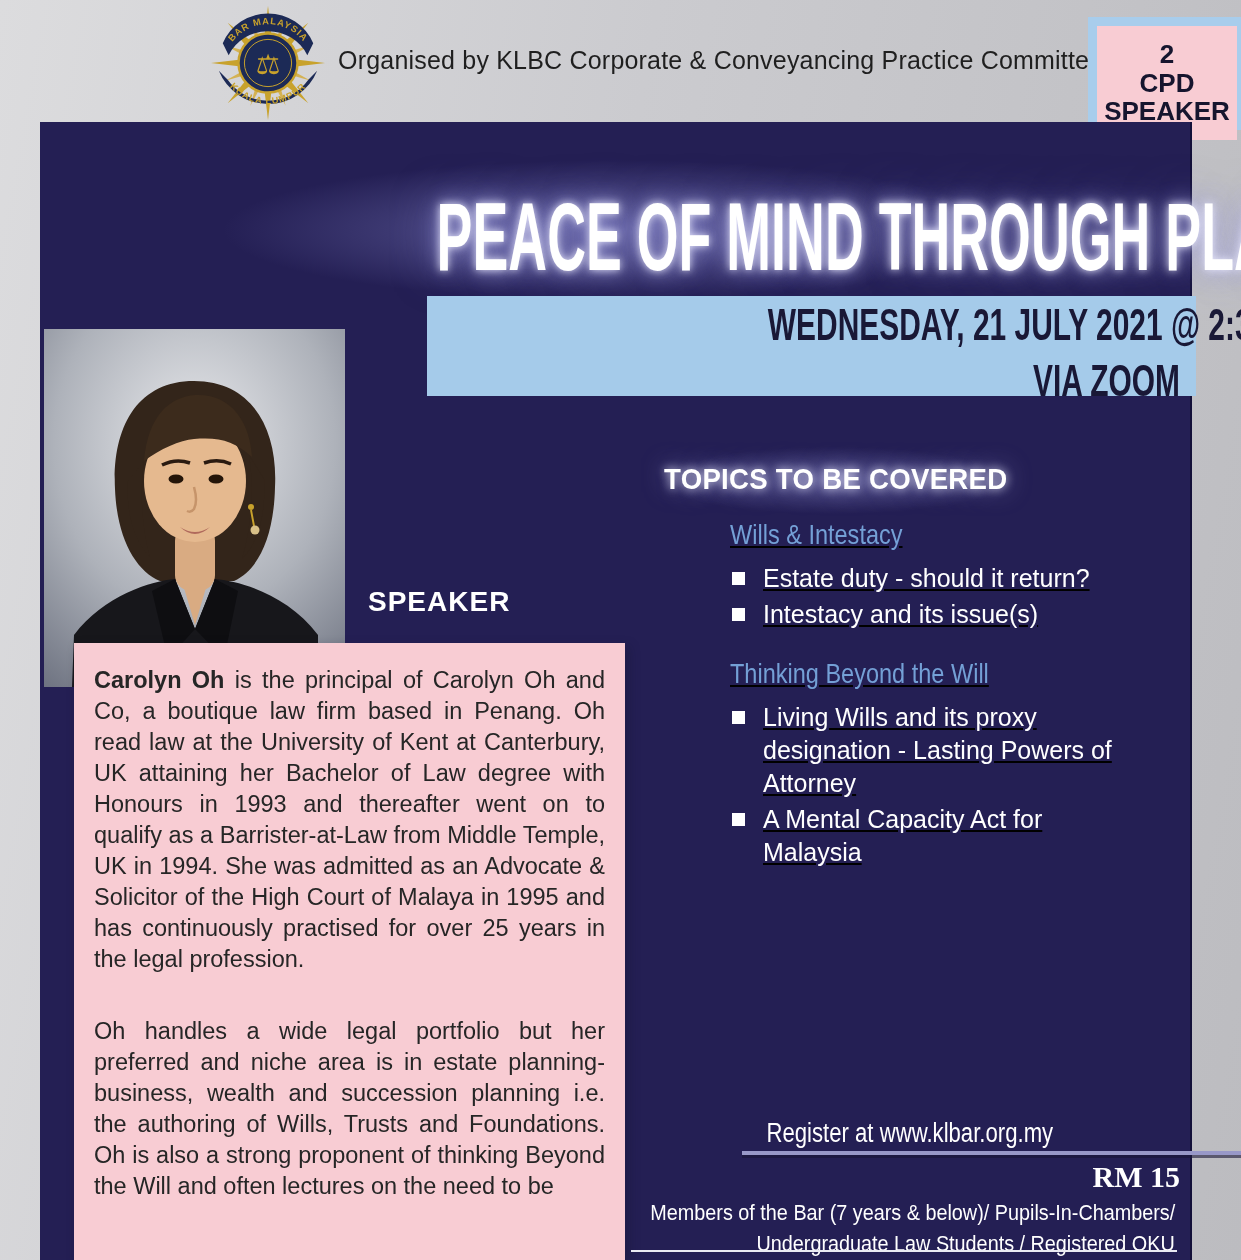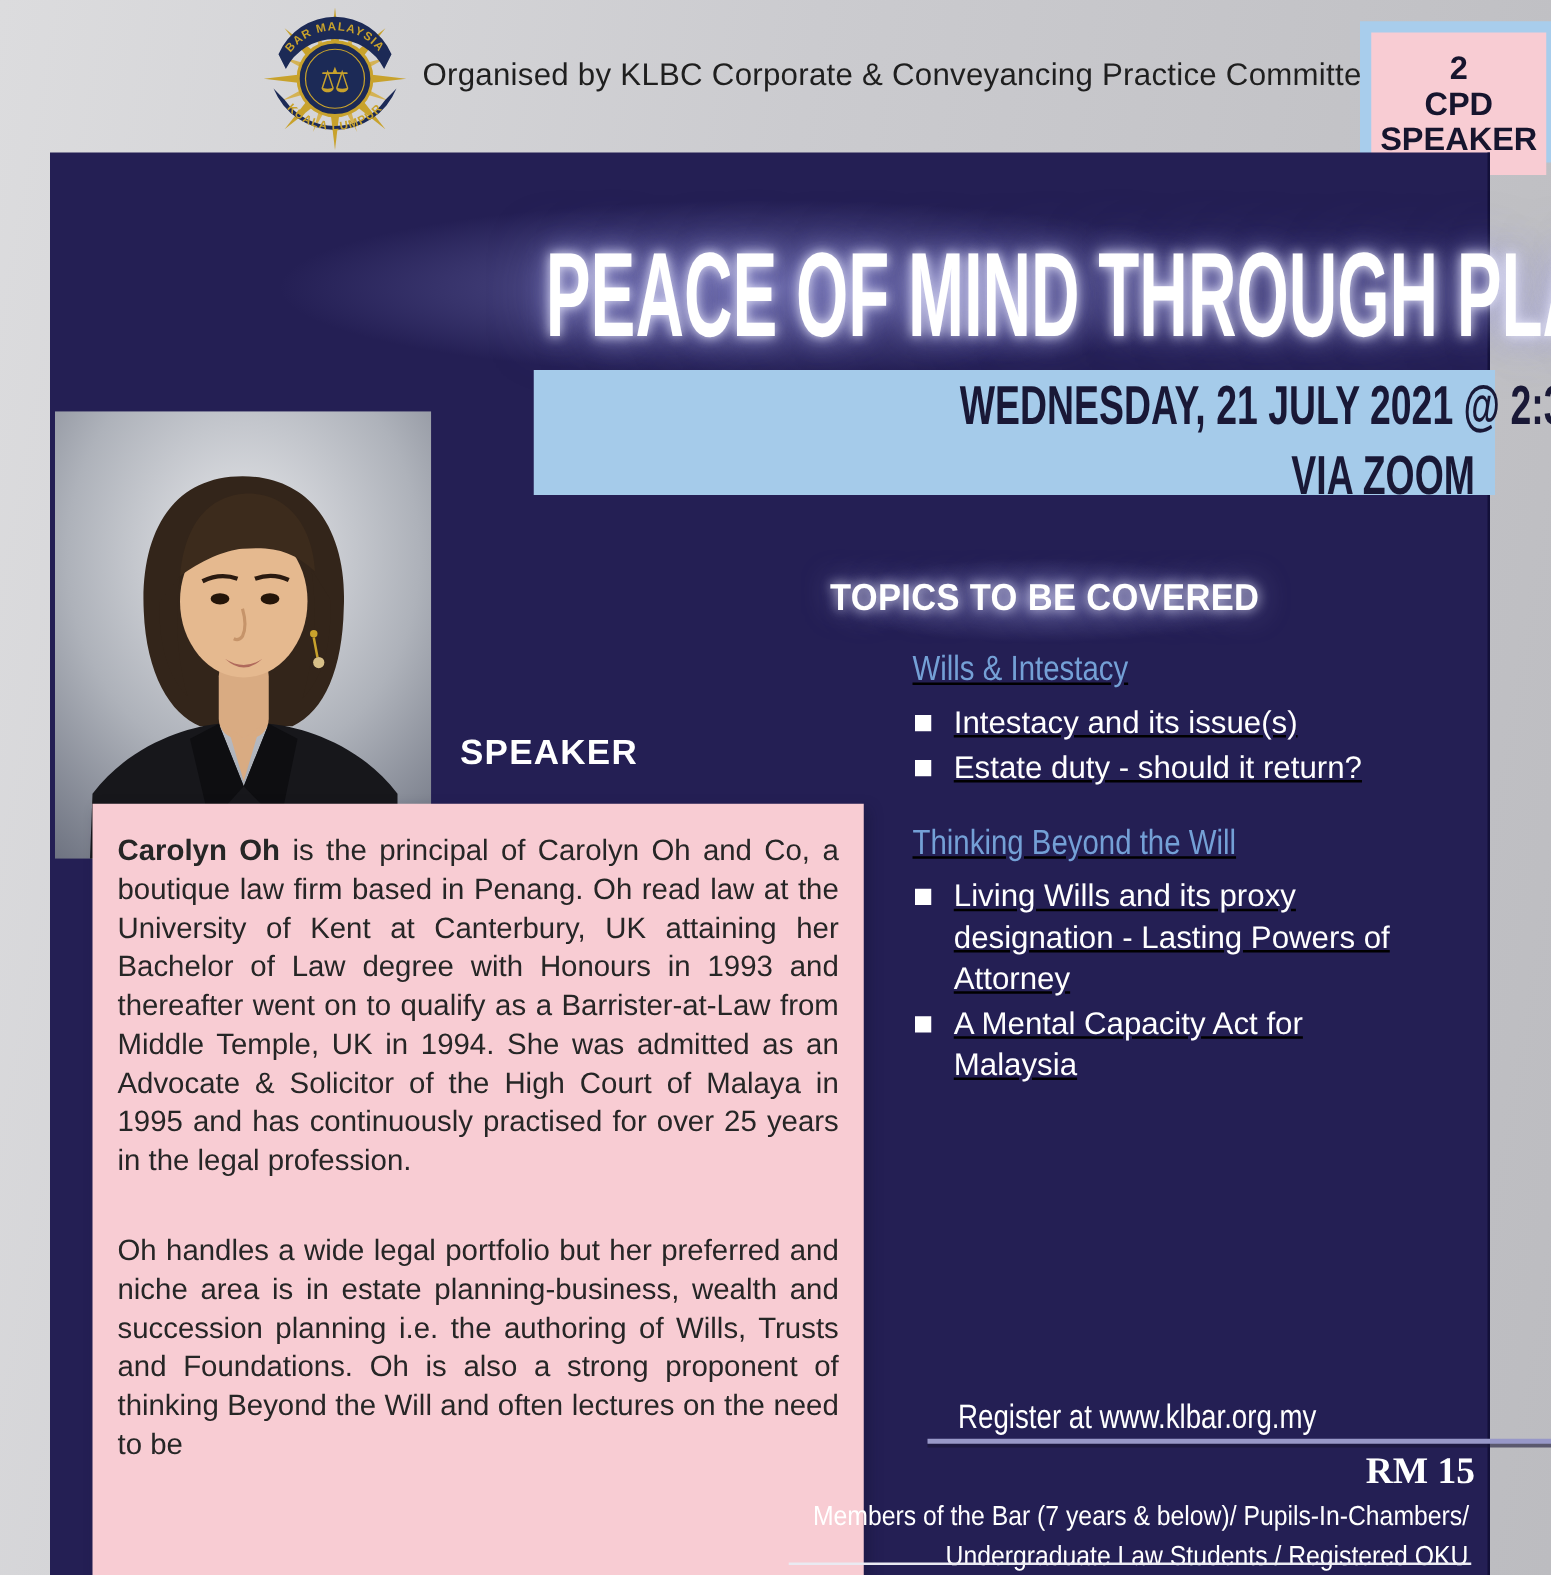--- a/index.html
+++ b/index.html
@@ -35,21 +35,21 @@
   #banner{
     left:427px;top:296px;width:769px;height:100px;background:#a5cbea;
     box-sizing:border-box;padding:6px 16px 0 0;text-align:right;
     font-weight:bold;color:#191836;line-height:46px;white-space:nowrap;
   }
   #banner .bline{display:inline-block;font-size:44px;transform:scaleX(.68);transform-origin:right center;}
   
   #photo{left:44px;top:329px;width:301px;height:358px;}
   #speaker-label{left:368px;top:586px;font-size:28px;font-weight:bold;letter-spacing:1px;color:#fff;}
   #bio{
-    left:74px;top:643px;width:617px;height:617px;background:#f8ccd3;
+    left:74px;top:643px;width:551px;height:617px;background:#f8ccd3;
     box-sizing:border-box;padding:22px 20px;color:#262626;
     font-size:23.5px;line-height:31px;text-align:justify;
     box-shadow:4px 4px 10px rgba(20,20,45,.35);
   }
   #bio p{margin:0;}
   #bio p+p{margin-top:41px;}
   #bio .bname{font-weight:bold;}
   
   #topics-heading{
     left:664px;top:462px;font-size:30px;font-weight:bold;color:#fff;letter-spacing:.3px;
@@ -183,25 +183,25 @@
   </div>
 
   <div class="abs" id="topics-heading">TOPICS TO BE COVERED</div>
 
   <div class="abs" id="topics">
 
     <div class="tsec">
       <div class="tsub">Wills &amp; Intestacy</div>
       <div class="titem">
         <span class="sq"></span>
+        <span class="ttext">Estate duty - should it return?</span>
+      </div>
+      <div class="titem">
+        <span class="sq"></span>
         <span class="ttext">Intestacy and its issue(s)</span>
-      </div>
-      <div class="titem">
-        <span class="sq"></span>
-        <span class="ttext">Estate duty - should it return?</span>
       </div>
     </div>
 
 
     <div class="tsec">
       <div class="tsub">Thinking Beyond the Will</div>
       <div class="titem">
         <span class="sq"></span>
         <span class="ttext">Living Wills and its proxy designation - Lasting Powers of Attorney</span>
       </div>

